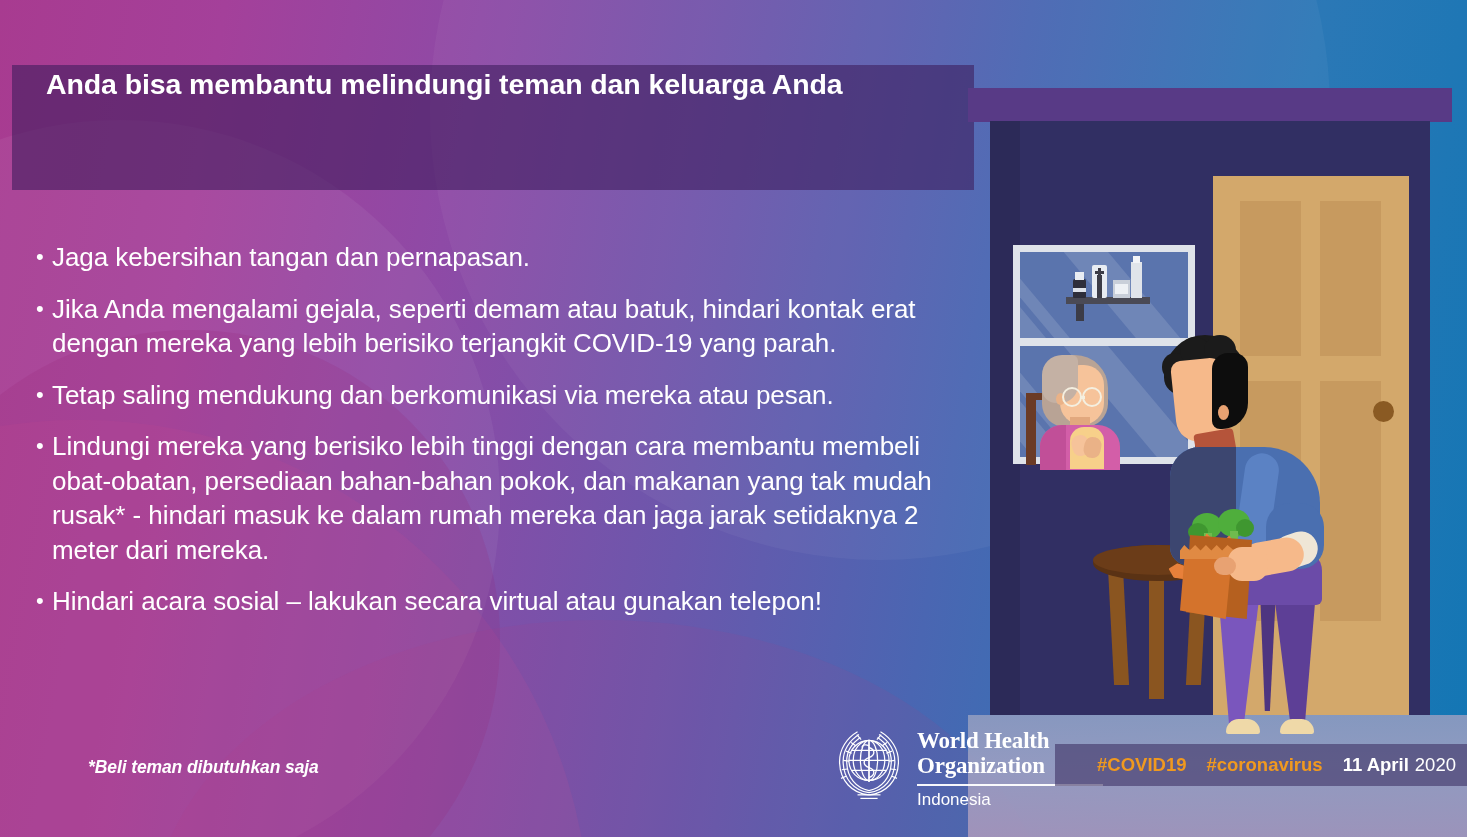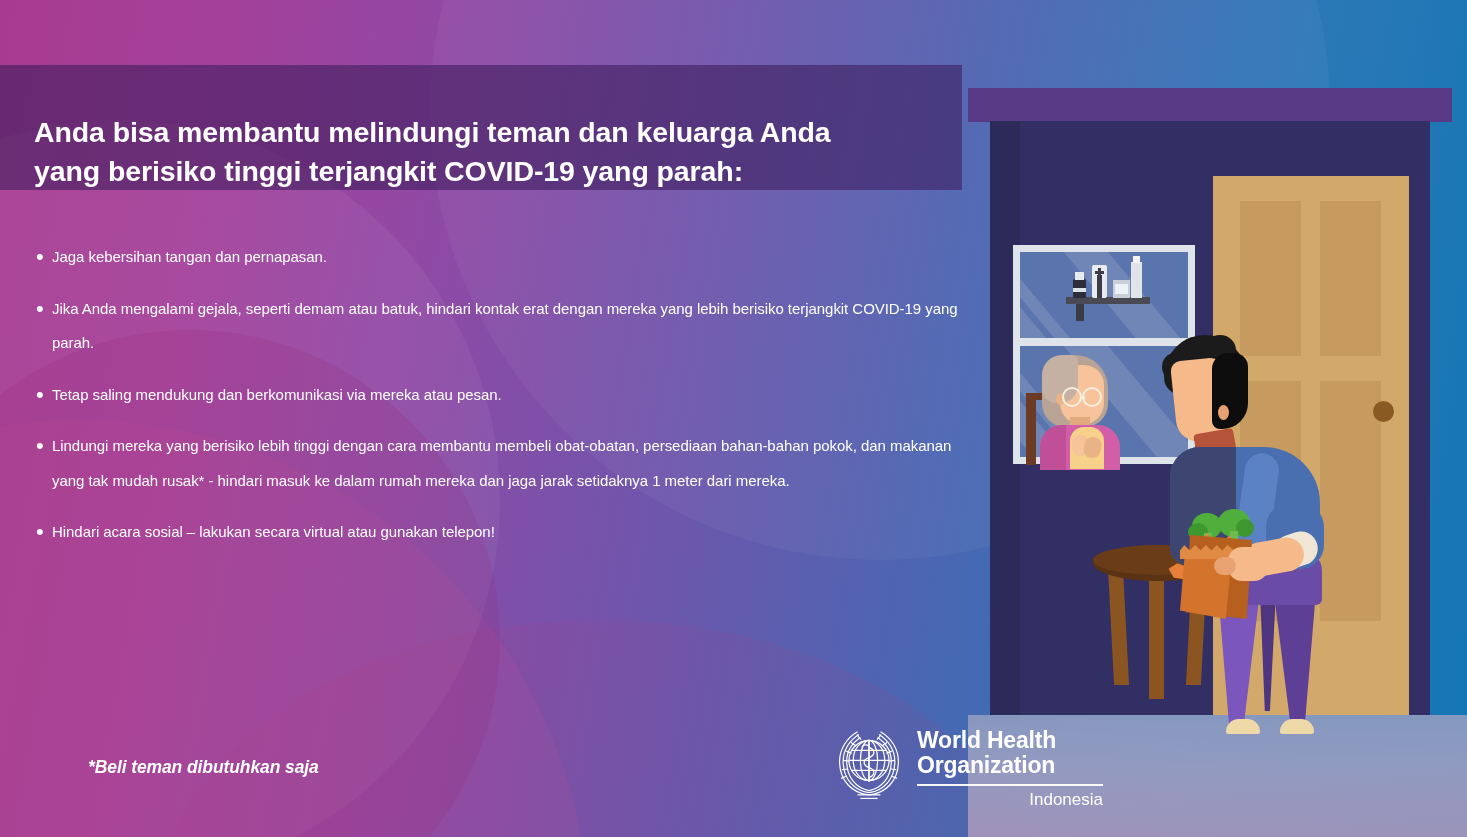--- a/index.html
+++ b/index.html
@@ -30,44 +30,44 @@
             background:rgba(150,30,110,0.16); }
   .blob-c { left:-430px; top:420px; width:1020px; height:1020px;
             background:rgba(231,84,150,0.10); }
   .blob-d { left:430px; top:-340px; width:900px; height:900px;
             background:rgba(255,255,255,0.045); }
   .blob-e { left:150px; top:620px; width:900px; height:620px;
             background:rgba(190,60,130,0.10); }
 
   
   .heading-panel {
-    position:absolute; left:0; top:65px; width:962px; height:125px;
+    position:absolute; left:12px; top:65px; width:962px; height:125px;
     background:rgba(60,28,92,0.58);
-    display:flex; align-items:flex-end;
+    display:flex; align-items:flex-start;
   }
   .heading-text {
     color:#ffffff; font-weight:bold; font-size:28.5px; line-height:1.35;
     padding-left:34px; padding-right:18px; letter-spacing:-0.1px;
   }
 
   
   .bullets {
     position:absolute; left:28px; top:240px; width:945px;
     color:#ffffff;
   }
   .bullet-row {
     display:flex; align-items:flex-start;
     margin-bottom:17px;
   }
   .bullet-dot {
     flex:0 0 auto; width:24px; font-size:22px; line-height:34px;
     text-align:left; padding-left:8px; color:#ffffff;
   }
   .bullet-text {
-    flex:1 1 auto; font-size:15px; line-height:34.5px;
+    flex:1 1 auto; font-size:26px; line-height:34.5px;
     letter-spacing:-0.05px; color:#ffffff;
   }
 
   
   .footnote {
     position:absolute; left:88px; top:757px;
     color:#ffffff; font-size:17.5px; font-weight:bold; font-style:italic;
     letter-spacing:-0.1px;
   }
 
@@ -284,24 +284,25 @@
   
   .who {
     position:absolute; left:833px; top:726px;
     display:flex; align-items:flex-start; gap:12px;
   }
   .who-emblem { width:72px; height:76px; flex:0 0 auto; }
   .who-words { padding-top:2px; }
   .who-l1, .who-l2 {
     color:#ffffff; font-weight:bold; font-size:23px; line-height:25px;
     letter-spacing:-0.2px;
+    font-family:Liberation Serif, serif;
   }
   .who-rule { width:186px; height:1.6px; background:#ffffff;
     margin:6px 0 4px 0; opacity:0.95; }
-  .who-country { color:#ffffff; font-size:17px; text-align:right; width:186px; }
+  .who-country { color:#ffffff; font-size:17px; text-align:left; width:186px; }
 
   
   .tagbar {
     position:absolute; left:1055px; top:744px; width:412px; height:42px;
     background:rgba(64,54,104,0.62);
     display:flex; align-items:center; padding-left:42px; gap:0;
   }
   .tag { color:#f0991f; font-weight:bold; font-size:18.5px; }
   .tag-gap { width:20px; }
   .date-bold { color:#ffffff; font-weight:bold; font-size:18.5px; }
@@ -314,40 +315,39 @@
 
   <div class="blob blob-d"></div>
   <div class="blob blob-a"></div>
   <div class="blob blob-c"></div>
   <div class="blob blob-b"></div>
   <div class="blob blob-e"></div>
 
   <div class="heading-panel">
     <div class="heading-text">
       <span>Anda bisa membantu melindungi teman dan keluarga Anda</span><br>
-      <span>yang berisiko tinggi terjangkit COVID-19 yang parah:</span>
     </div>
   </div>
 
   <div class="bullets">
     <div class="bullet-row">
       <div class="bullet-dot">•</div>
       <div class="bullet-text">Jaga kebersihan tangan dan pernapasan.</div>
     </div>
     <div class="bullet-row">
       <div class="bullet-dot">•</div>
       <div class="bullet-text">Jika Anda mengalami gejala, seperti demam atau batuk, hindari kontak erat dengan mereka yang lebih berisiko terjangkit COVID-19 yang parah.</div>
     </div>
     <div class="bullet-row">
       <div class="bullet-dot">•</div>
       <div class="bullet-text">Tetap saling mendukung dan berkomunikasi via mereka atau pesan.</div>
     </div>
     <div class="bullet-row">
       <div class="bullet-dot">•</div>
-      <div class="bullet-text">Lindungi mereka yang berisiko lebih tinggi dengan cara membantu membeli obat-obatan, persediaan bahan-bahan pokok, dan makanan yang tak mudah rusak* - hindari masuk ke dalam rumah mereka dan jaga jarak setidaknya 1 meter dari mereka.</div>
+      <div class="bullet-text">Lindungi mereka yang berisiko lebih tinggi dengan cara membantu membeli obat-obatan, persediaan bahan-bahan pokok, dan makanan yang tak mudah rusak* - hindari masuk ke dalam rumah mereka dan jaga jarak setidaknya 2 meter dari mereka.</div>
     </div>
     <div class="bullet-row">
       <div class="bullet-dot">•</div>
       <div class="bullet-text">Hindari acara sosial – lakukan secara virtual atau gunakan telepon!</div>
     </div>
   </div>
 
   <div class="footnote">*Beli teman dibutuhkan saja</div>
 
   <div class="illus">
@@ -499,14 +499,23 @@
       </g>
     </svg>
     <div class="who-words">
       <div class="who-l1">World Health</div>
       <div class="who-l2">Organization</div>
       <div class="who-rule"></div>
       <div class="who-country">Indonesia</div>
     </div>
   </div>
 
+  <div class="tagbar">
+    <span class="tag">#COVID19</span>
+    <span class="tag-gap"></span>
+    <span class="tag">#coronavirus</span>
+    <span class="tag-gap"></span>
+    <span class="date-bold">11 April</span>
+    <span style="width:6px"></span>
+    <span class="date-year">2020</span>
+  </div>
 
 </div>
 
 </body></html>

